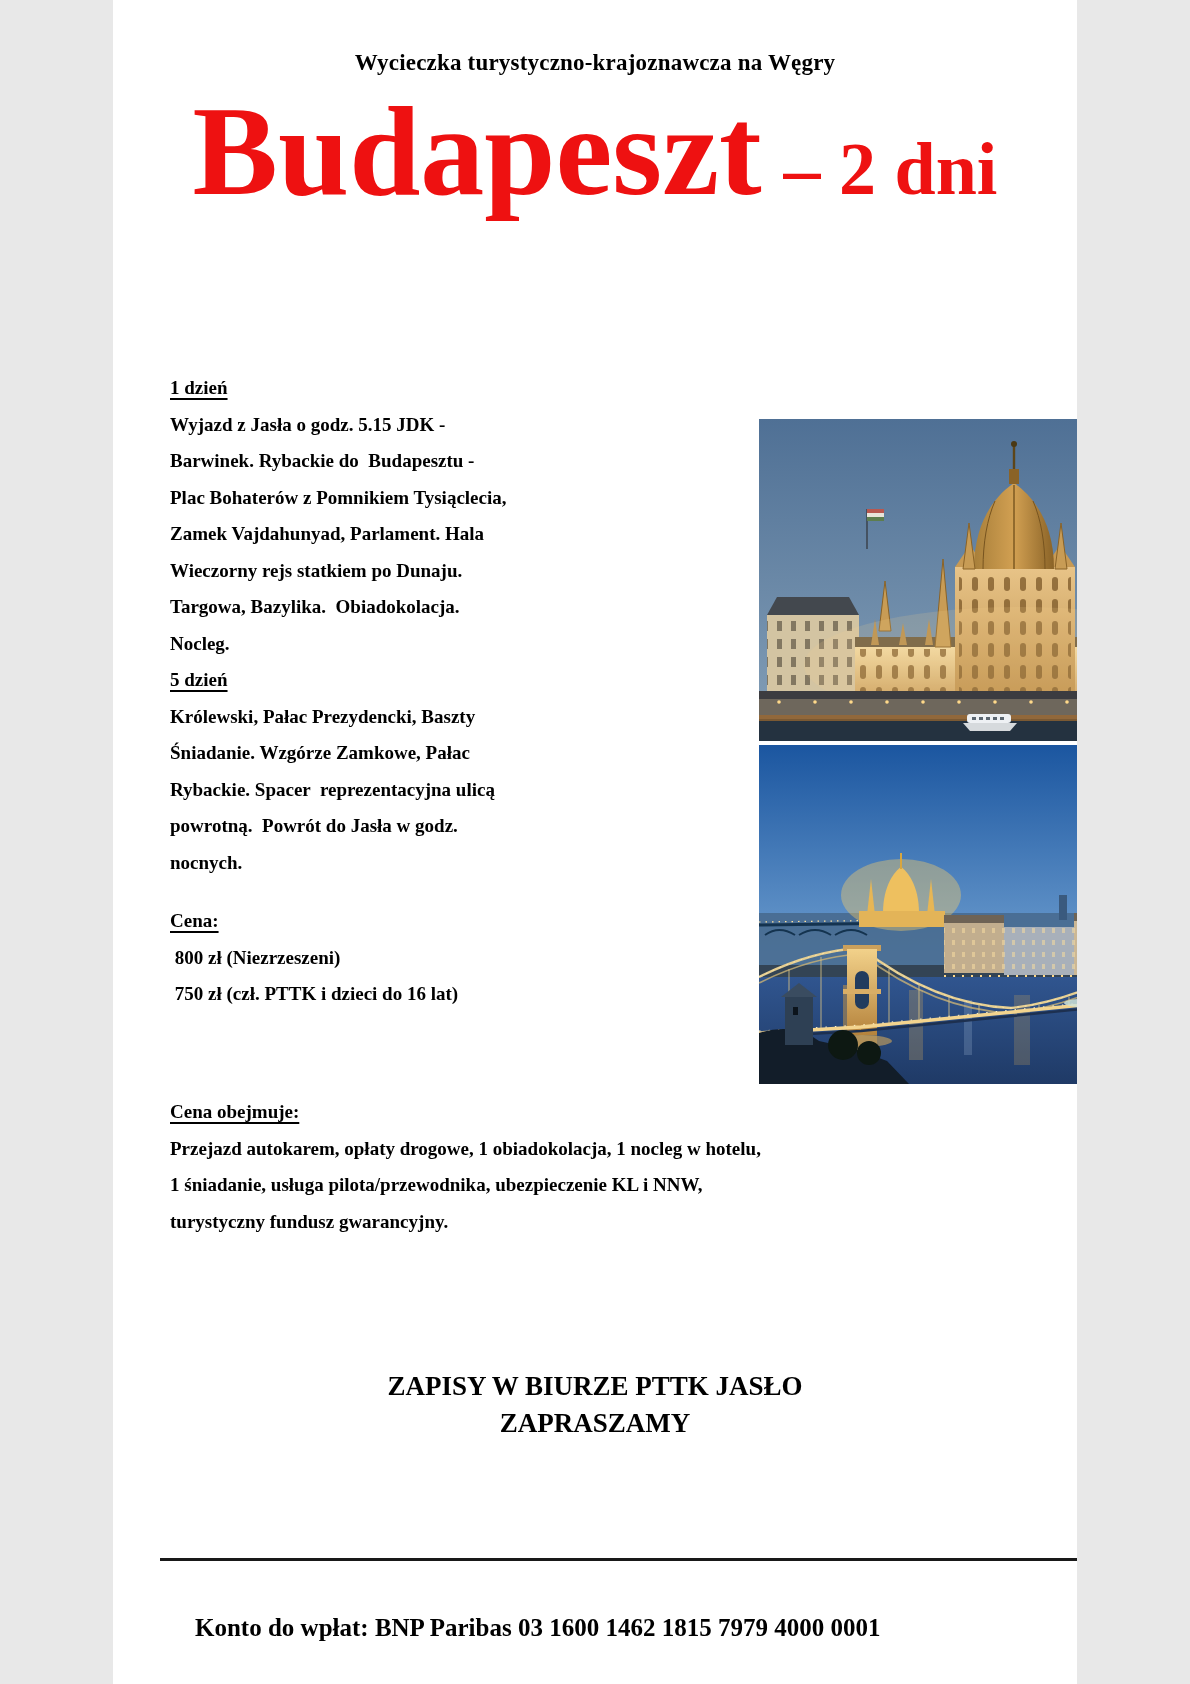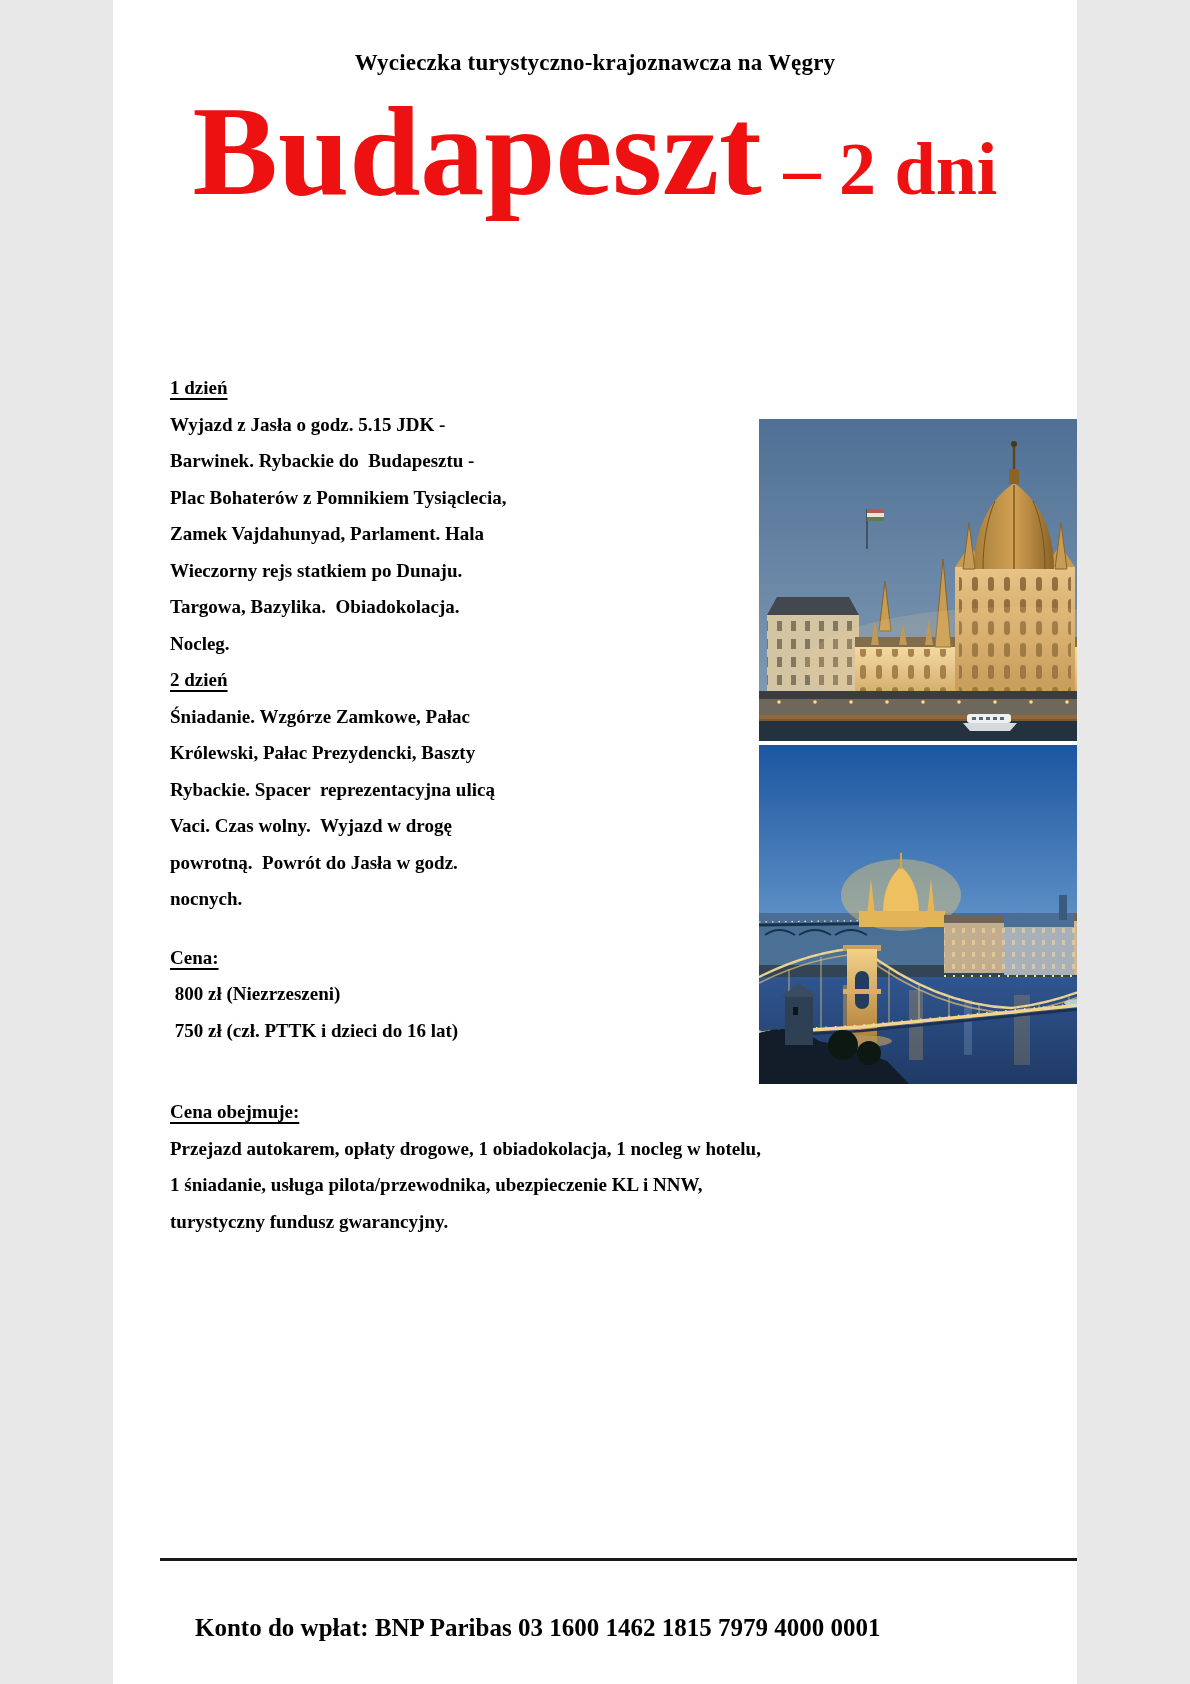--- a/index.html
+++ b/index.html
@@ -63,26 +63,25 @@
     <div class="sec-heading">1 dzień</div>
     <div>
         <div class="tline">Wyjazd z Jasła o godz. 5.15 JDK -</div>
         <div class="tline">Barwinek. Rybackie do  Budapesztu -</div>
         <div class="tline">Plac Bohaterów z Pomnikiem Tysiąclecia,</div>
         <div class="tline">Zamek Vajdahunyad, Parlament. Hala</div>
         <div class="tline">Wieczorny rejs statkiem po Dunaju.</div>
         <div class="tline">Targowa, Bazylika.  Obiadokolacja.</div>
         <div class="tline">Nocleg.</div>
       </div>
-    <div class="sec-heading">2 dzień</div>
+    <div class="sec-heading">5 dzień</div>
     <div>
+        <div class="tline">Królewski, Pałac Prezydencki, Baszty</div>
         <div class="tline">Śniadanie. Wzgórze Zamkowe, Pałac</div>
-        <div class="tline">Królewski, Pałac Prezydencki, Baszty</div>
         <div class="tline">Rybackie. Spacer  reprezentacyjna ulicą</div>
-        <div class="tline">Vaci. Czas wolny.  Wyjazd w drogę</div>
         <div class="tline">powrotną.  Powrót do Jasła w godz.</div>
         <div class="tline">nocnych.</div>
       </div>
     <div class="cena-block">
       <div class="sec-heading">Cena:</div>
       <div>
           <div class="tline"> 800 zł (Niezrzeszeni)</div>
           <div class="tline"> 750 zł (czł. PTTK i dzieci do 16 lat)</div>
         </div>
     </div>
@@ -319,19 +318,23 @@
 
   <div class="abs includes body-text">
     <div class="sec-heading">Cena obejmuje:</div>
     <div>
         <div class="tline">Przejazd autokarem, opłaty drogowe, 1 obiadokolacja, 1 nocleg w hotelu,</div>
         <div class="tline">1 śniadanie, usługa pilota/przewodnika, ubezpieczenie KL i NNW,</div>
         <div class="tline">turystyczny fundusz gwarancyjny.</div>
       </div>
   </div>
 
+  <div class="abs centered signup">
+    <div>ZAPISY W BIURZE PTTK JASŁO</div>
+    <div>ZAPRASZAMY</div>
+  </div>
 
   <div class="abs rule"></div>
   <div class="abs account-line">
     <span>Konto do wpłat: BNP Paribas 03 1600 1462 1815 7979 4000 0001</span>
   </div>
 
 </div>
 
 </body></html>

